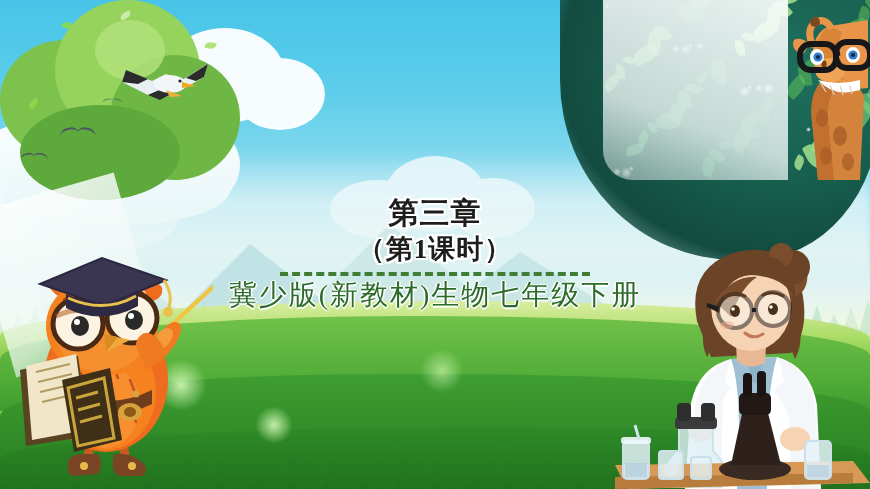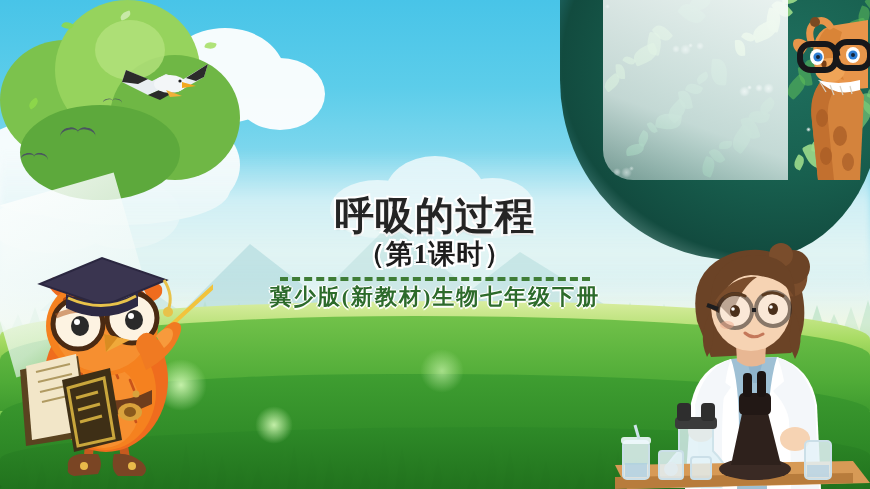--- a/index.html
+++ b/index.html
@@ -126,21 +126,21 @@
     margin-top:5px;
     font-family:"Liberation Serif", serif; font-weight:700; font-size:27px; color:#1d1d1d;
     letter-spacing:1px; line-height:1.1;
     text-shadow: -2px 0 #fff, 2px 0 #fff, 0 -2px #fff, 0 2px #fff, -2px -2px #fff, 2px 2px #fff, -2px 2px #fff, 2px -2px #fff;
   }
   .divider {
     margin:7px auto 4px; width:310px; height:0;
     border-top:4px dashed #3f7d36;
   }
   .pub {
-    font-family:"Liberation Serif", serif; font-weight:700; font-size:22px; color:#2d6b2b;
+    font-family:"Liberation Serif", serif; font-weight:400; font-size:28px; color:#2d6b2b;
     letter-spacing:2px; line-height:1.1;
     text-shadow: -1.5px 0 rgba(255,255,255,.95), 1.5px 0 rgba(255,255,255,.95), 0 -1.5px rgba(255,255,255,.95), 0 1.5px rgba(255,255,255,.95);
   }
 
   
   .bird { position:absolute; }
   .bird-small { position:absolute; width:34px; height:12px; }
   .bird-small::before, .bird-small::after {
     content:""; position:absolute; top:0; width:17px; height:11px;
     border-top:2.5px solid #4a5560; border-radius:50% 50% 0 0;
@@ -483,23 +483,23 @@
     <circle cx="58" cy="57" r="4.6" fill="#2f7fd6"></circle>
     <circle cx="58" cy="57" r="2" fill="#15253a"></circle>
     <ellipse cx="93" cy="55" rx="7" ry="8" fill="#fff"></ellipse>
     <circle cx="93" cy="55" r="4.6" fill="#2f7fd6"></circle>
     <circle cx="93" cy="55" r="2" fill="#15253a"></circle>
   </svg>
 
 
   <div class="titleblock">
     <div class="tline">
+      <span class="pre">第三章</span>
     </div>
     <div class="tline">
-      <span class="big">呼吸的过程</span>
     </div>
     <div class="sub">（第1课时）</div>
     <div class="divider"></div>
     <div class="pub">冀少版(新教材)生物七年级下册</div>
   </div>
 
   <svg class="owl" viewBox="0 0 195 249">
 
     <path d="M148 90 L196 46" stroke="#f2c33c" stroke-width="4" stroke-linecap="round"></path>
 

